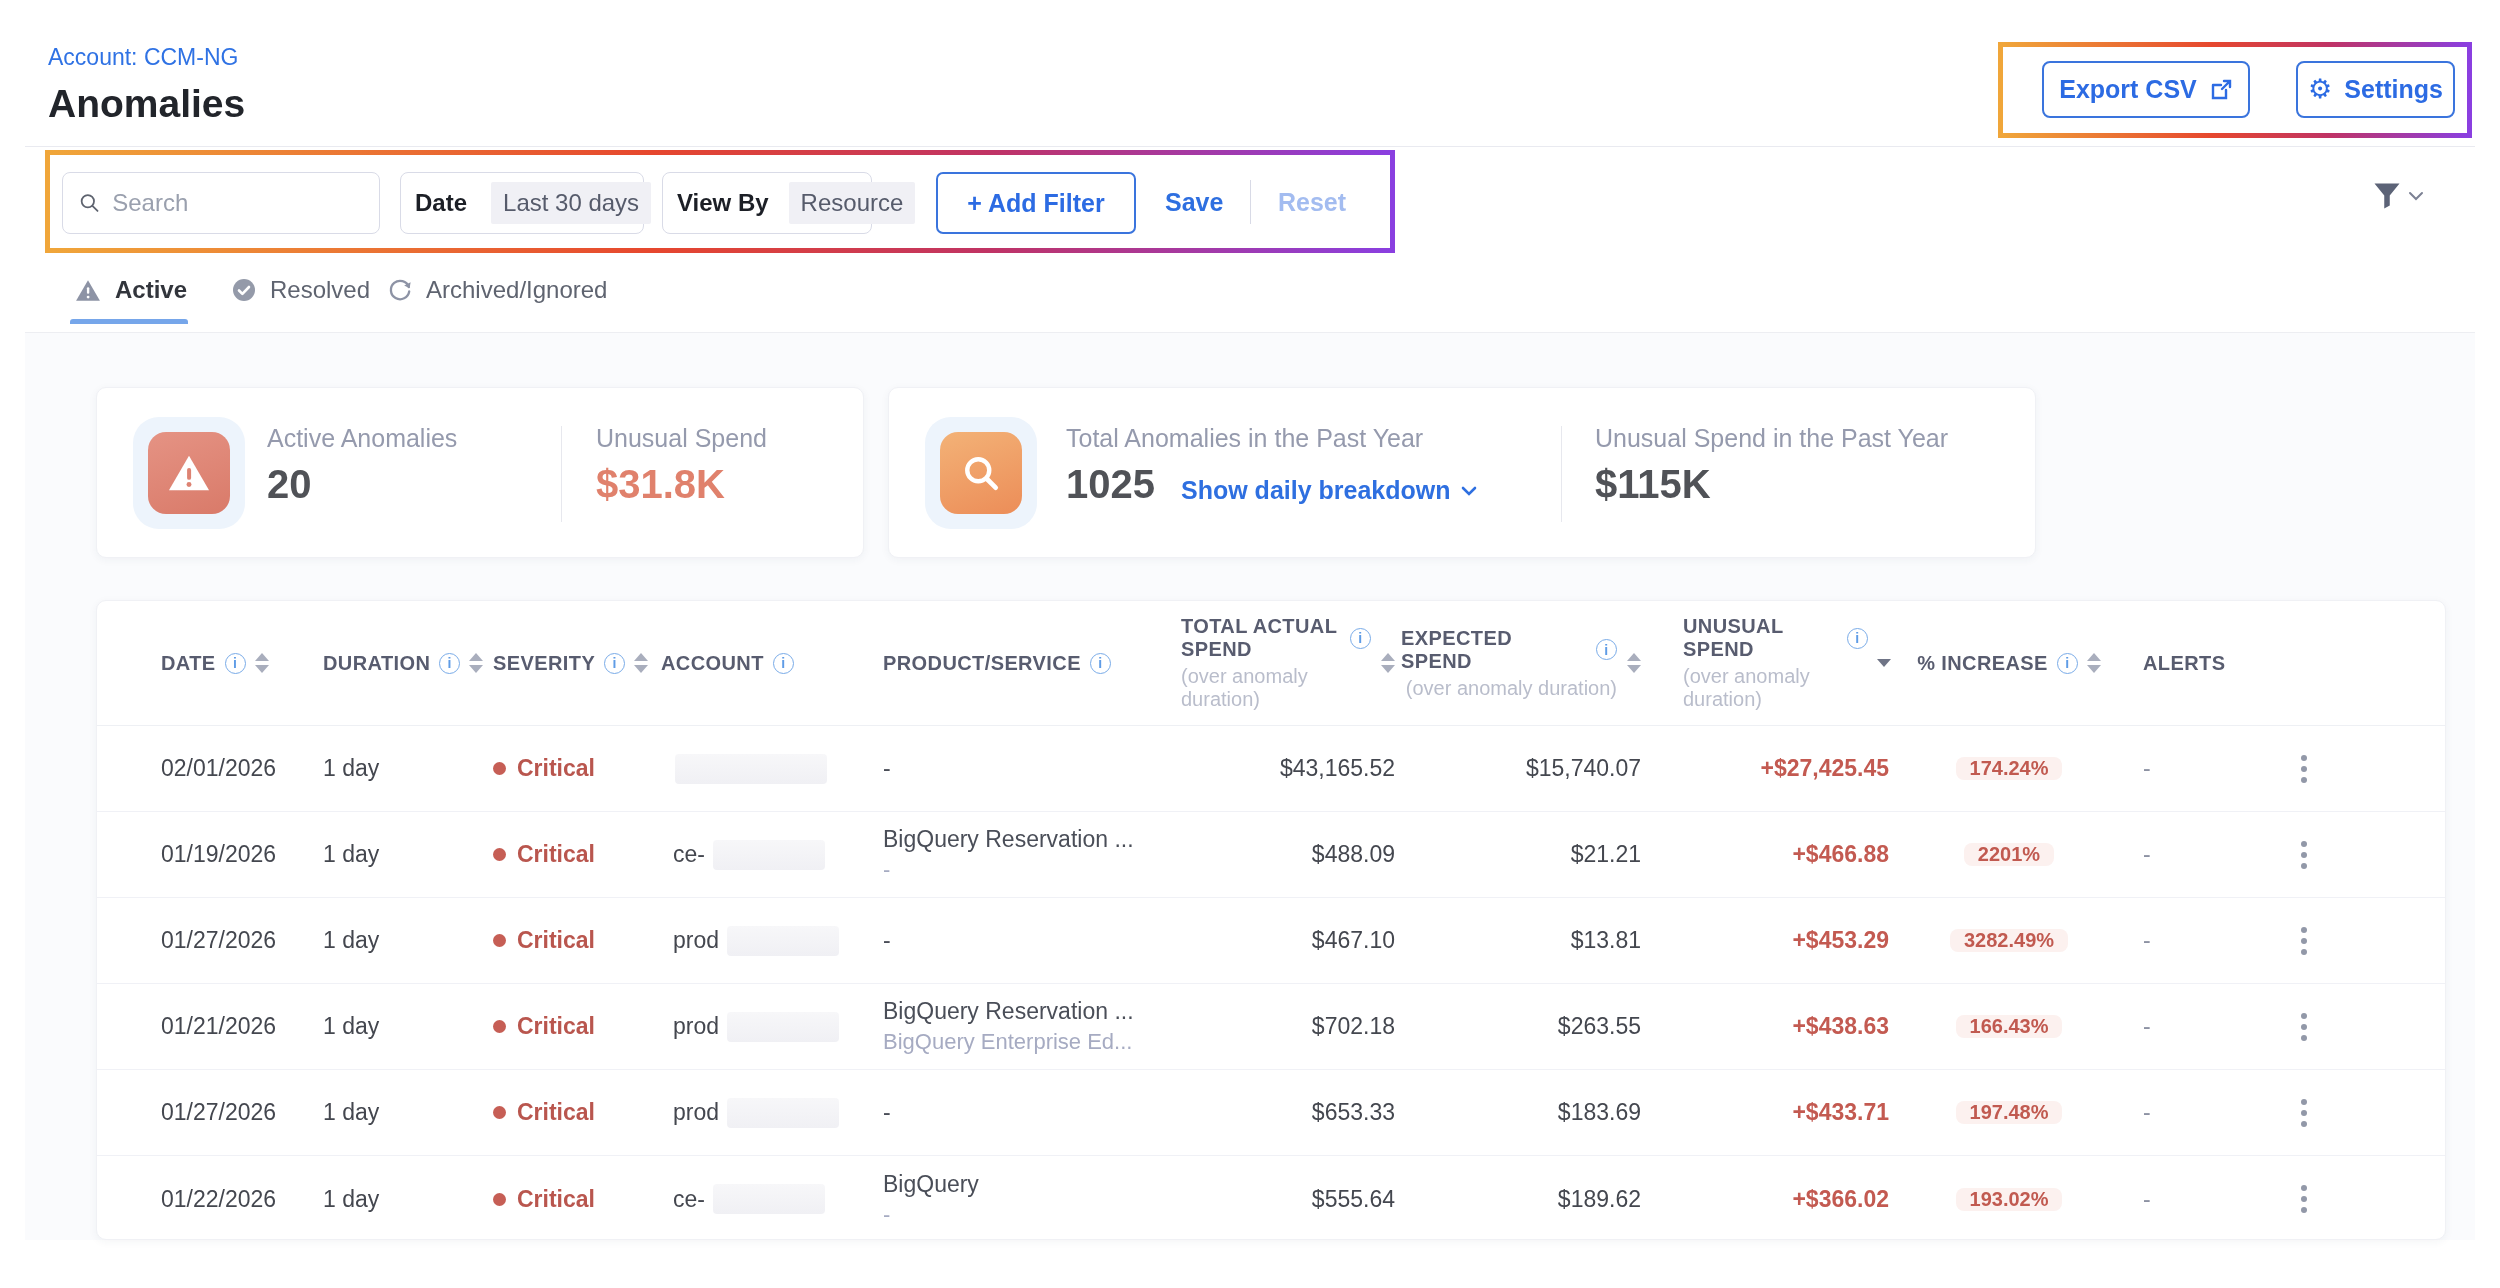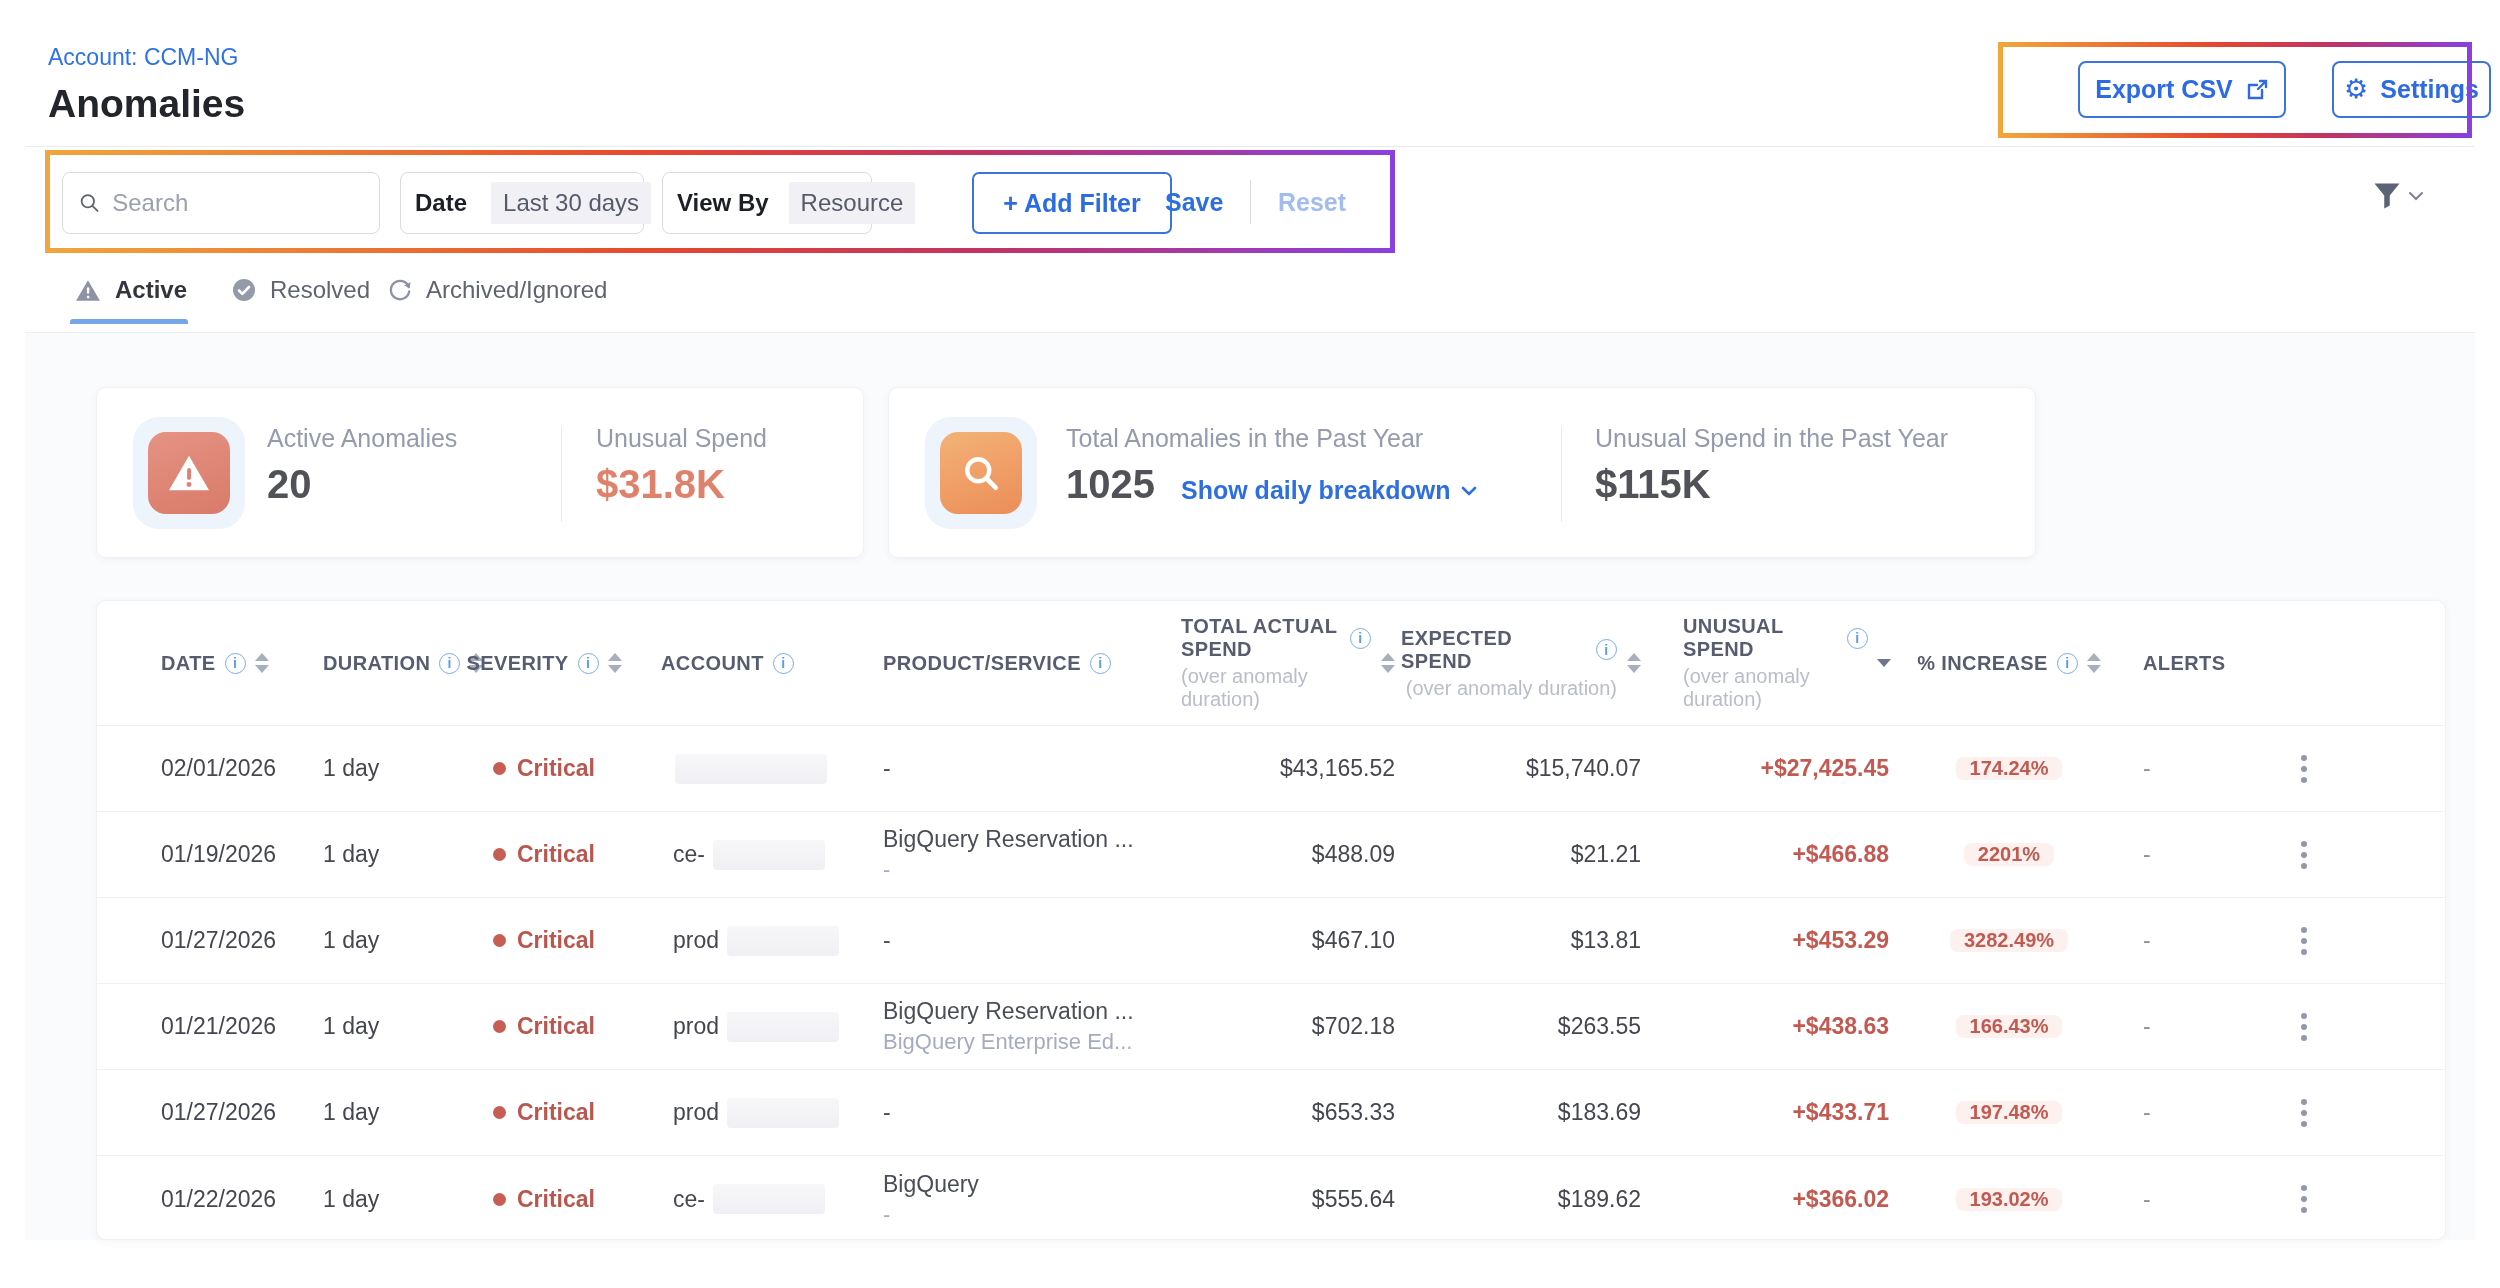--- a/index.html
+++ b/index.html
@@ -12,21 +12,21 @@
   #header-divider { left:25px; right:25px; top:146px; height:1px; background:#e9eaf0; }
 
   
   .annot { border:5px solid; border-image:linear-gradient(90deg,#f0a63a 0%,#e6472e 45%,#c03364 70%,#8a3fe0 100%) 1; pointer-events:none; }
   #annot-top { left:1998px; top:42px; width:474px; height:96px; }
   #annot-filter { left:45px; top:150px; width:1350px; height:103px; }
 
   
   .btn-outline { display:flex; align-items:center; justify-content:center; gap:12px;
     border:2px solid #3a74dd; border-radius:8px; background:#fff; color:#2c6be3;
-    font-size:25px; font-weight:700; cursor:pointer;margin-left:36px; }
+    font-size:25px; font-weight:700; cursor:pointer; }
   #export-btn { left:2042px; top:61px; width:208px; height:57px; }
   #settings-btn { left:2296px; top:61px; width:159px; height:57px; }
   .gear-glyph { font-size:27px; line-height:1; font-weight:400; }
 
   
   .ctrl { border:1.5px solid #d9dbe7; border-radius:8px; background:#fff; display:flex; align-items:center; }
   #search-box { left:62px; top:172px; width:318px; height:62px; padding:0 16px; gap:12px; }
   #search-input { border:none; outline:none; font-size:24px; color:#3c4049; width:100%; font-family:inherit; }
   #search-input::placeholder { color:#9aa0ae; }
   #date-ctrl { left:400px; top:172px; width:244px; height:62px; padding:0 14px; gap:12px; }
@@ -69,21 +69,21 @@
   .vdivider { position:absolute; width:1px; background:#e7e8ee; top:38px; height:96px; }
   #breakdown-link { position:absolute; left:292px; top:88px; font-size:25px; font-weight:700; color:#2e6fe0; display:flex; align-items:center; gap:10px; cursor:pointer; }
 
   
   #table-card { left:96px; top:600px; width:2350px; height:640px; overflow:hidden; }
   .trow { display:grid; grid-template-columns:162px 168px 168px 222px 364px 220px 248px 248px 224px 140px 86px; align-items:center; }
   #thead { height:125px; border-bottom:1px solid #eef0f4; }
   .th { display:flex; align-items:center; gap:9px; font-size:20px; font-weight:700; color:#585c6f; letter-spacing:.4px; }
   .th-sub { font-size:20px; font-weight:400; color:#b9bdcb; letter-spacing:0; margin-top:4px; }
   .th-stack { display:flex; flex-direction:column; align-items:flex-end; }
-  .pl-date{padding-left:64px;} .pl-dur{padding-left:64px;} .pl-sev{padding-left:66px;justify-content:center;}
+  .pl-date{padding-left:64px;} .pl-dur{padding-left:64px;} .pl-sev{padding-left:66px;}
   .pl-acct{padding-left:66px;} .pl-prod{padding-left:66px;} .pl-alerts{padding-left:22px;}
   .col-right{justify-content:flex-end;} .pr-actual{padding-right:6px;} .pr-exp{padding-right:8px;} .pr-unu{padding-right:8px;}
   .col-center{justify-content:center;}
   .th.spend { justify-content:flex-end; gap:10px; }
   .info-i { width:21px; height:21px; border:1.5px solid #79abe8; border-radius:50%; color:#5f9ce6; font-size:14px; font-weight:700; display:inline-flex; align-items:center; justify-content:center; flex:none; font-style:normal; }
   .sorter { display:inline-flex; flex-direction:column; gap:4px; flex:none; }
   .tri-up { width:0;height:0;border-left:7px solid transparent;border-right:7px solid transparent;border-bottom:8px solid #a9aebd; }
   .tri-dn { width:0;height:0;border-left:7px solid transparent;border-right:7px solid transparent;border-top:8px solid #a9aebd; }
   .tri-dn.active { border-top-color:#6f7486; }
 

